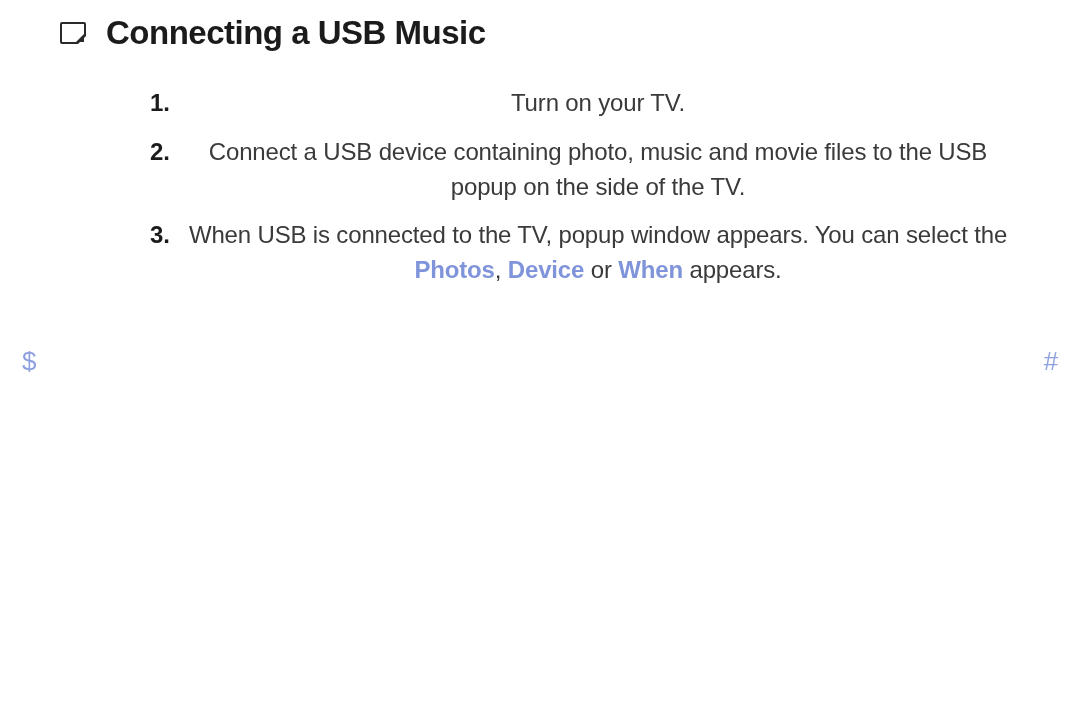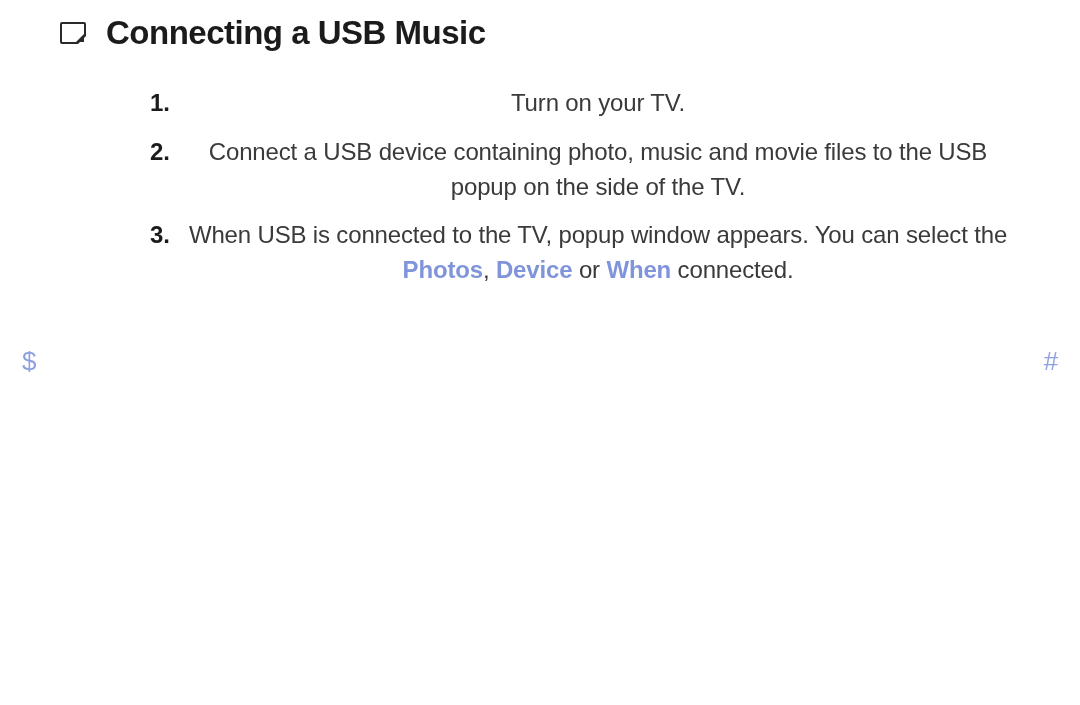--- a/index.html
+++ b/index.html
@@ -101,20 +101,20 @@
       <div class="num">1.</div>
       <div class="txt">Turn on your TV.</div>
     </div>
     <div class="item">
       <div class="num">2.</div>
       <div class="txt">Connect a USB device containing photo, music and movie files to the USB popup on the side of the TV.</div>
     </div>
     <div class="item">
       <div class="num">3.</div>
       <div class="txt">
-        <span>When USB is connected to the TV, popup window appears. You can select the </span><span class="hl">Photos</span><span>, </span><span class="hl">Device</span><span> or </span><span class="hl">When</span><span> connected.</span>
+        <span>When USB is connected to the TV, popup window appears. You can select the </span><span class="hl">Photos</span><span>, </span><span class="hl">Device</span><span> or </span><span class="hl">When</span><span> appears.</span>
       </div>
     </div>
   </div>
 </div>
 
 <div class="nav-left">$</div>
 <div class="nav-right">#</div>
 
 </body></html>

